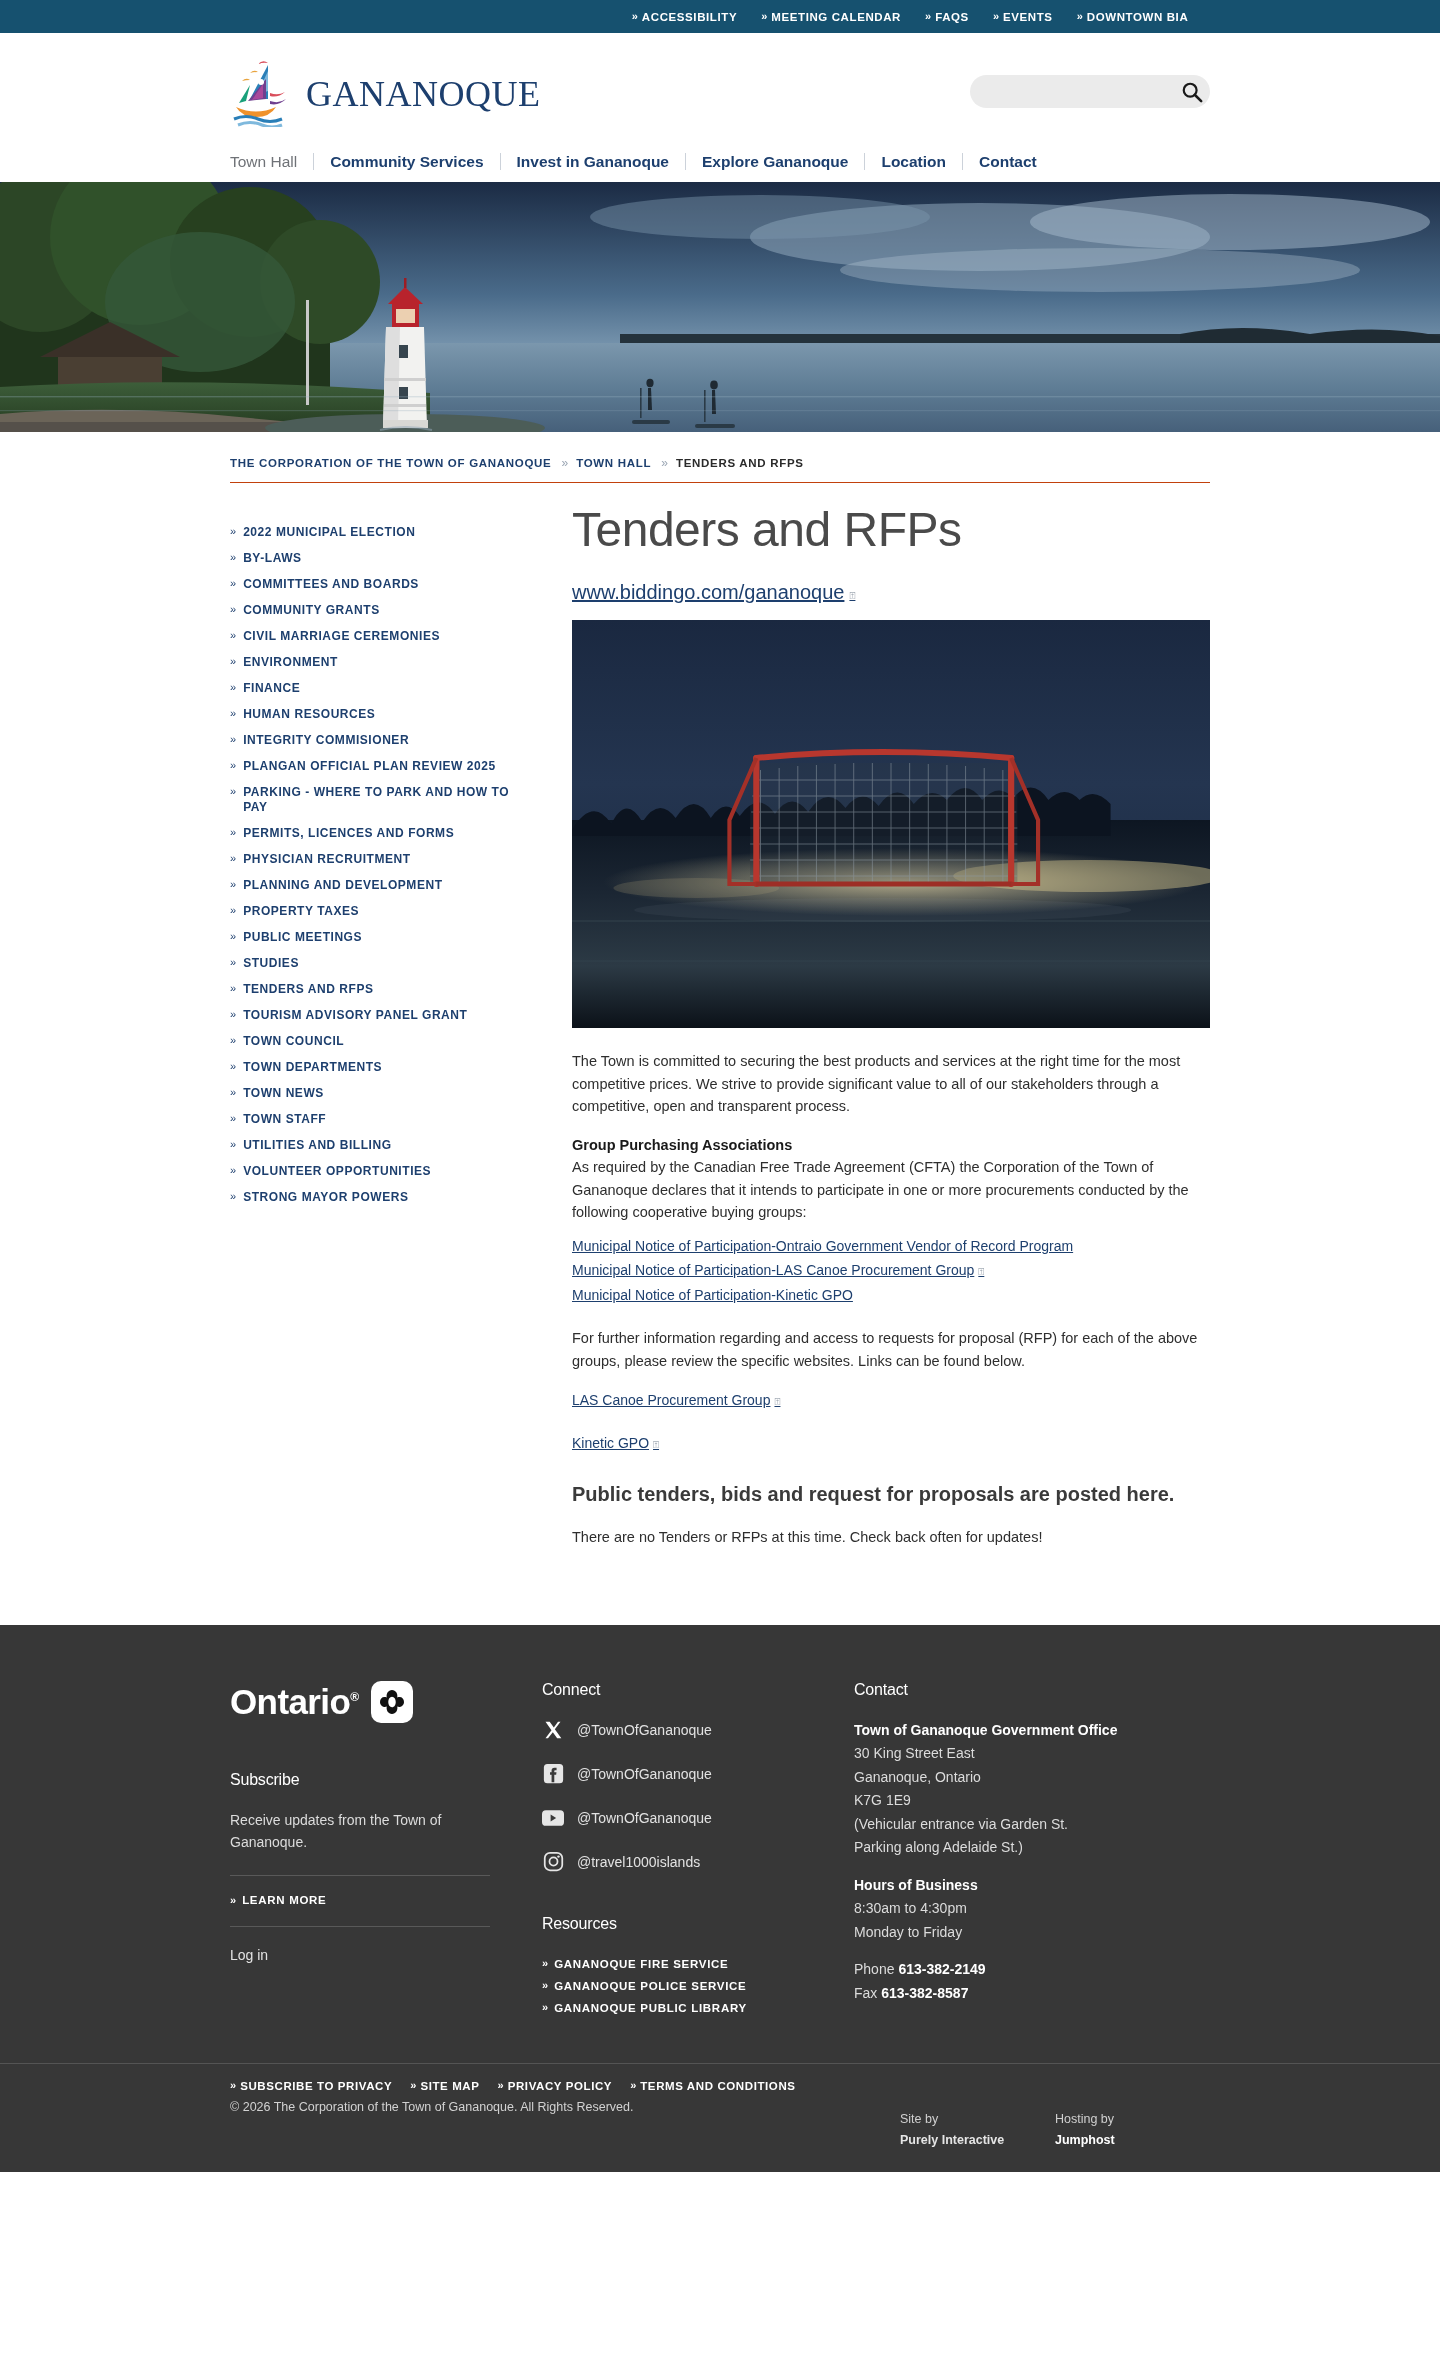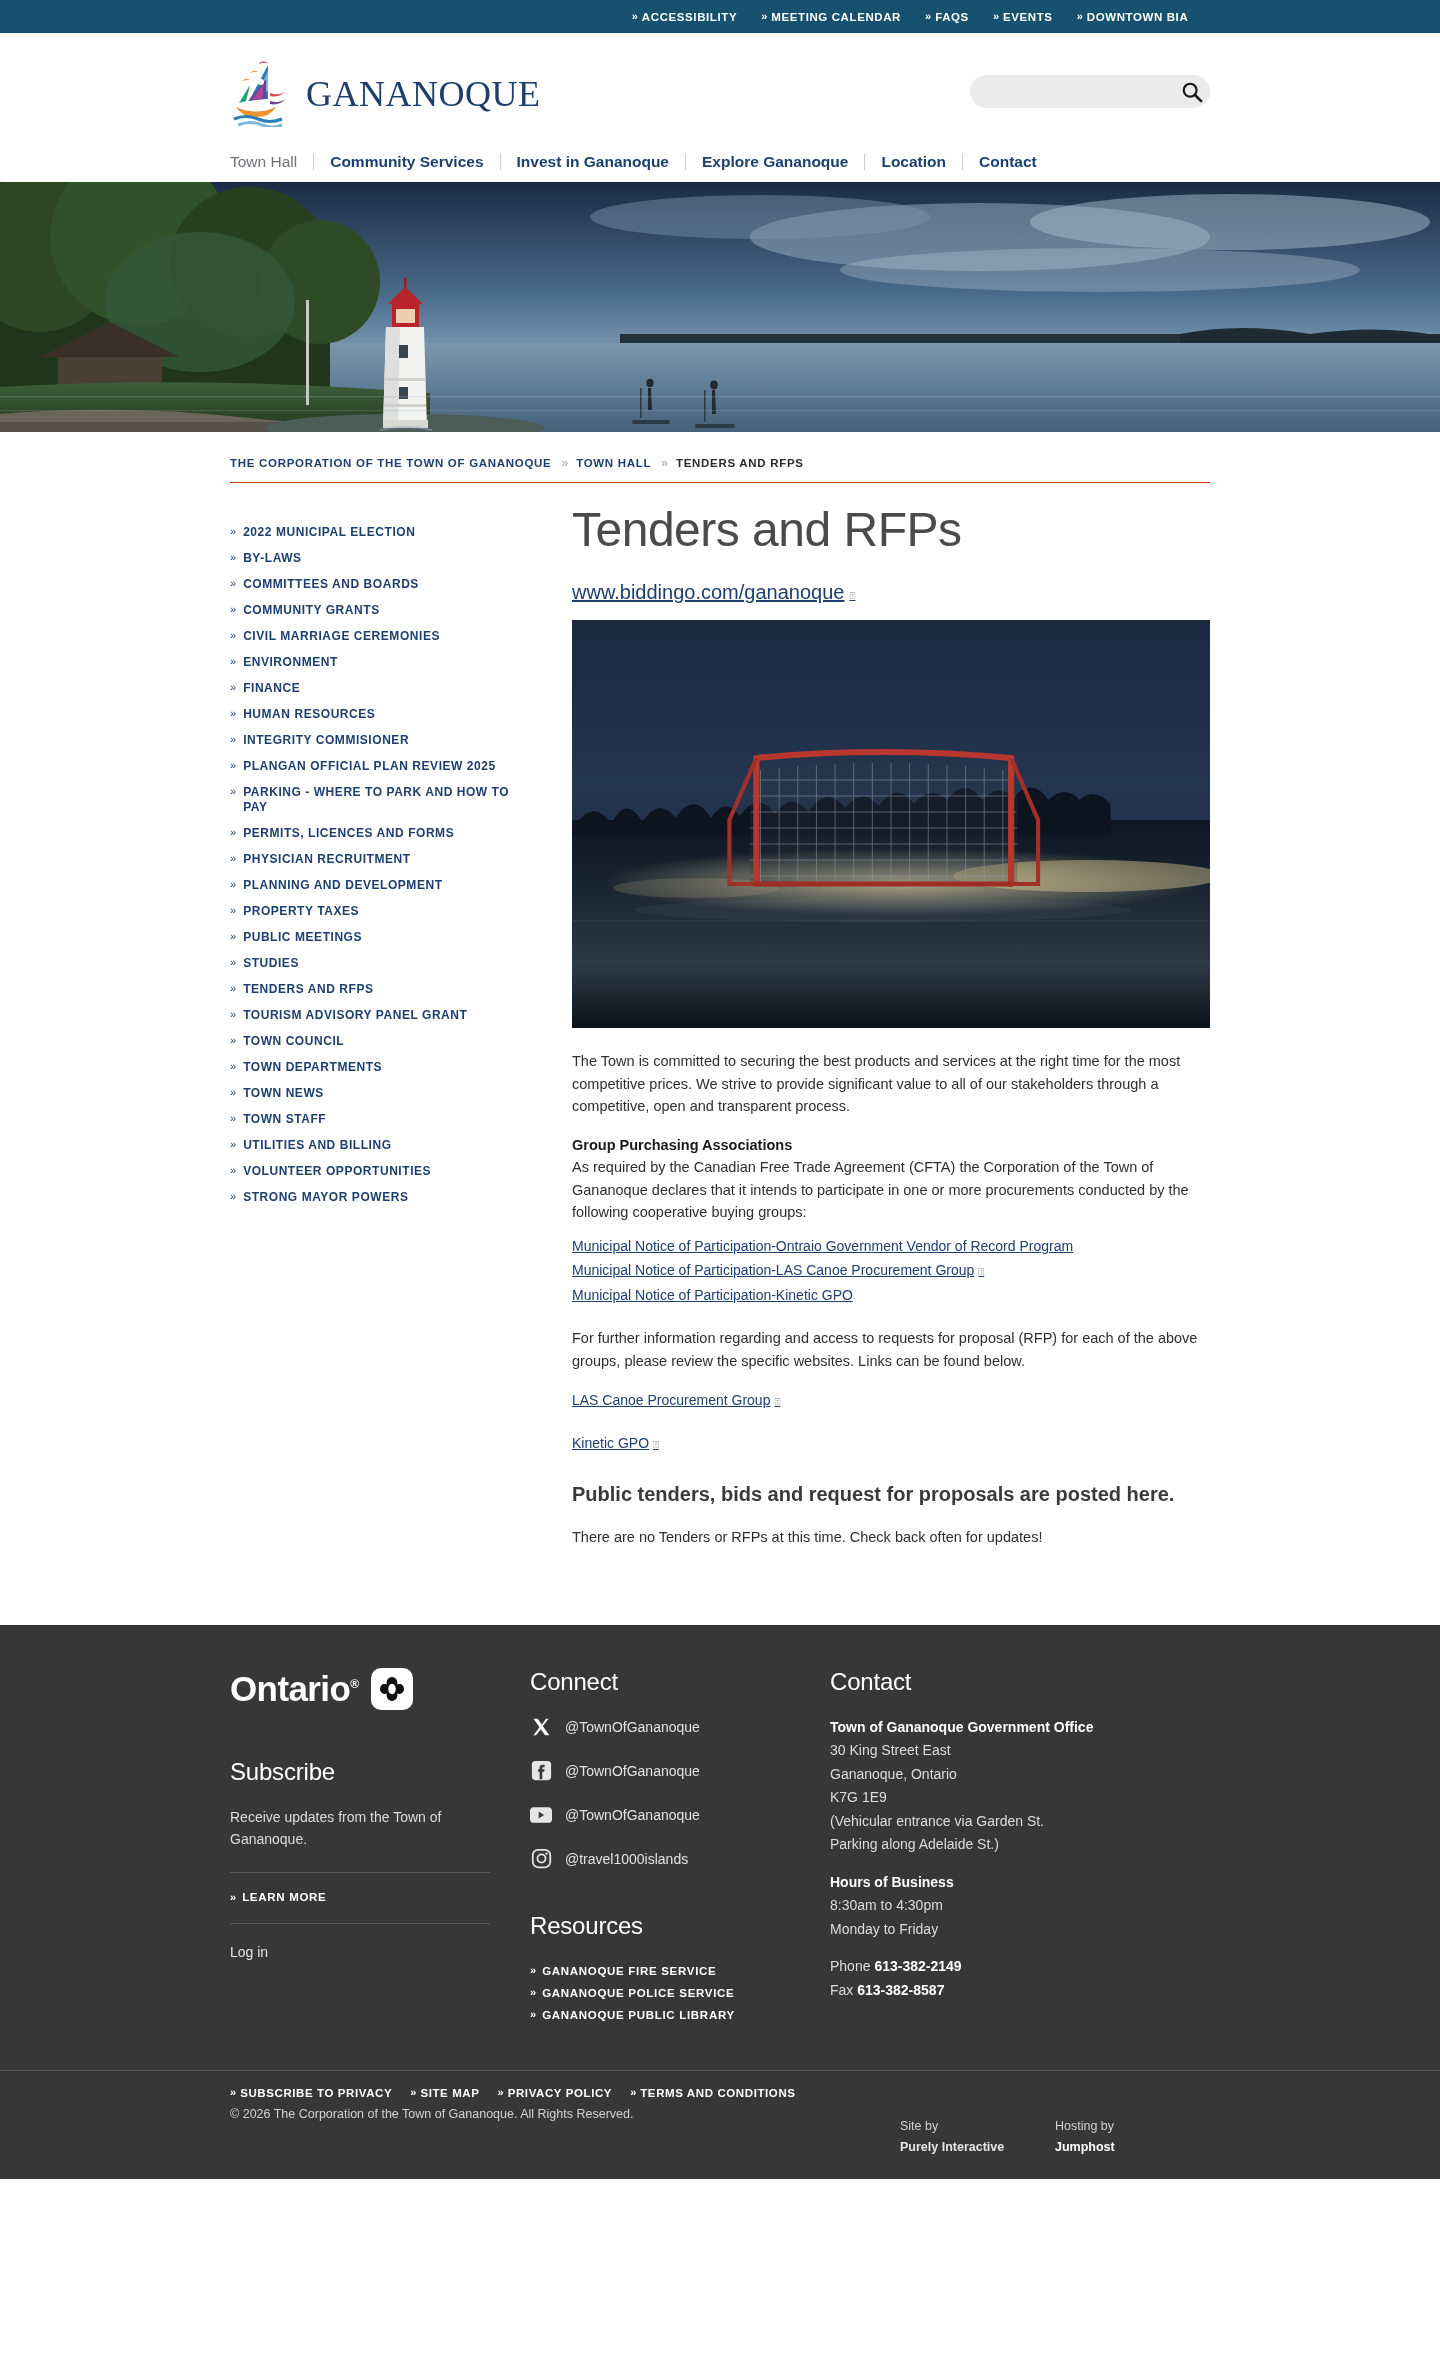--- a/index.html
+++ b/index.html
@@ -209,35 +209,35 @@
   }
   .linkrow { display: block; }
   .bigbold {
     font-size: 20px; font-weight: 700; color: #3a3a3a;
     line-height: 1.35; margin: 26px 0 18px 0;
   }
   .spaced-link { display:block; margin-bottom: 18px; }
 
   
   .footer { background: #373737; color: #e8e8e8; padding: 40px 0 0 0; }
-  .footer-inner { width: 1000px; margin: 3px auto; padding: 0 10px; display: flex; }
+  .footer-inner { width: 1000px; margin: 16px auto; padding: 0 10px; display: flex; gap: 12px; }
   .fcol1 { width: 300px; flex: 0 0 300px; padding-right: 40px; }
   .fcol2 { width: 300px; flex: 0 0 300px; padding-right: 30px; }
   .fcol3 { flex: 1; }
 
   .ontario-logo { display: flex; align-items: center; gap: 12px; margin-bottom: 48px; }
   .ontario-word { font-size: 35px; font-weight: 700; color: #fff; letter-spacing: -0.6px; }
   .ontario-word sup { font-size: 12px; vertical-align: super; }
   .trillium-badge {
     width: 42px; height: 42px; border-radius: 10px; background: #fff;
     display:flex; align-items:center; justify-content:center;
   }
 
   .fh {
-    font-size: 24px; font-weight: 400; color: #fff; margin-bottom: 20px; letter-spacing: -0.2px;
+    font-size: 16px; font-weight: 400; color: #fff; margin-bottom: 20px; letter-spacing: -0.2px;
   }
   .fsub { font-size: 14px; line-height: 1.6; color: #dcdcdc; margin-bottom: 22px; }
   .fdiv { border-top: 1px solid #595959; margin: 0 0 16px 0; }
   .flink-arrow {
     display:flex; align-items:center; gap: 8px; text-decoration:none;
     color:#fff; font-size: 11.5px; font-weight: 700; letter-spacing: .7px;
     padding: 2px 0 20px 0;
   }
   .flogin { font-size: 14px; color:#e3e3e3; text-decoration:none; display:inline-block; padding-top: 4px;}
 

